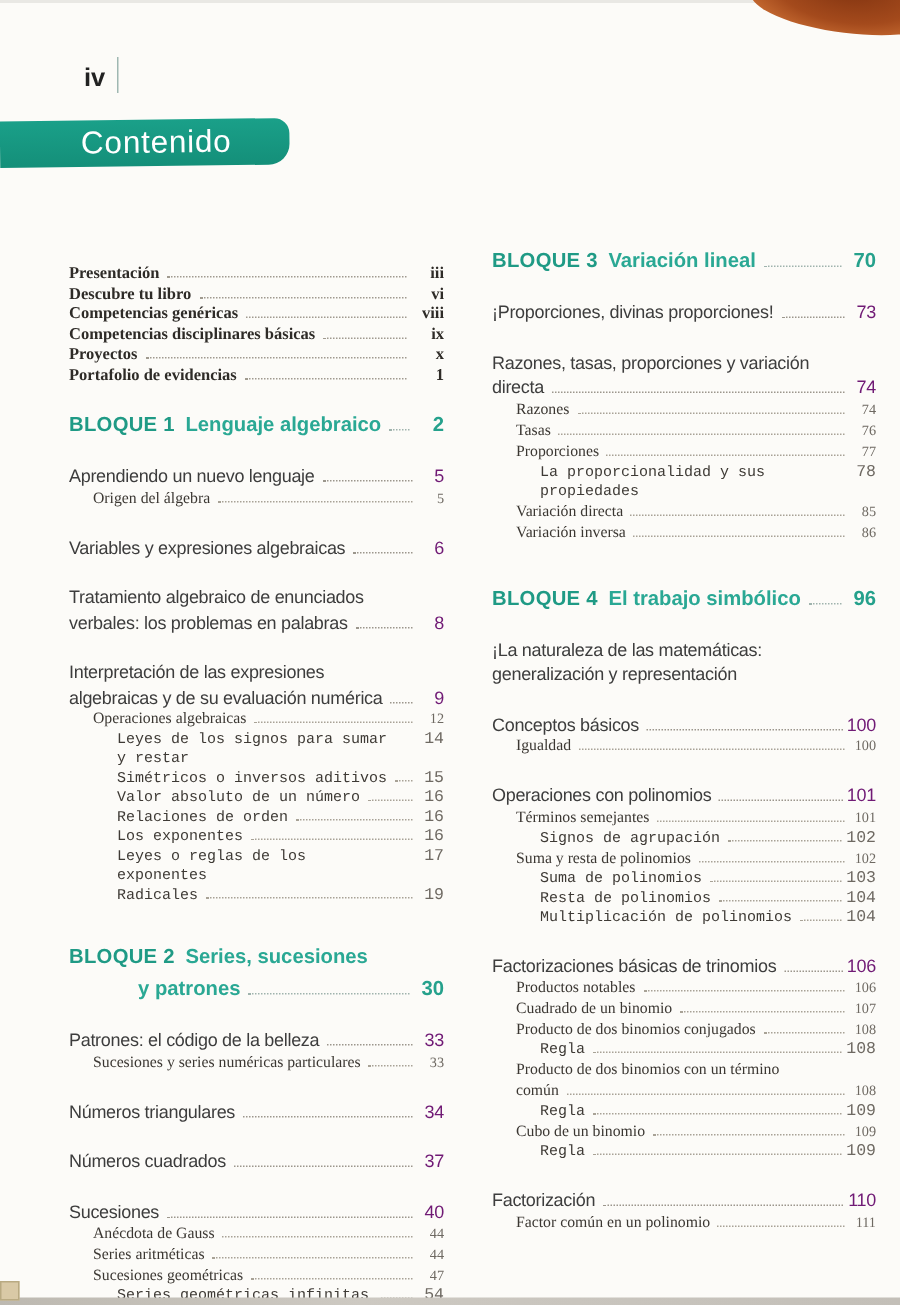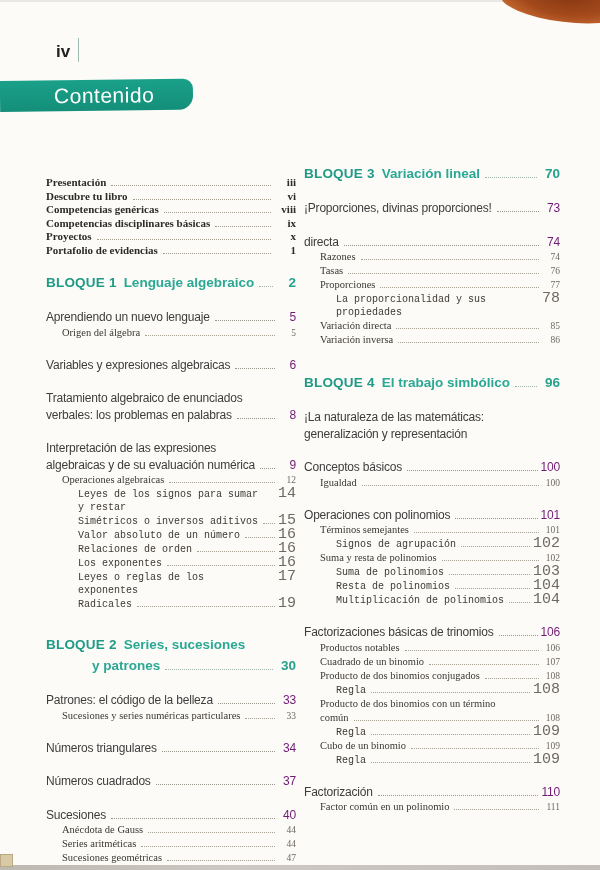--- a/index.html
+++ b/index.html
@@ -25,21 +25,21 @@
     position:absolute;left:0;top:81px;width:193px;height:31px;
     background:linear-gradient(180deg,#1aa089,#148f79);
     border-radius:0 10px 14px 0;
     transform:rotate(-0.7deg);transform-origin:left center;
     display:flex;align-items:center;
   }
   .banner-text{color:#ffffff;font-size:21px;letter-spacing:0.5px;padding-left:54px;}
 
   .col{position:absolute;display:flex;flex-direction:column;}
   .col-left{left:46px;top:176px;width:250px;}
-  .col-right{left:304px;top:162px;width:256px;}
+  .col-right{left:328px;top:162px;width:256px;}
 
   .row{display:flex;align-items:baseline;}
   .dots{flex:1 1 auto;margin:0 3px 3px 5px;border-bottom:1.6px dotted #9b968c;}
   .pg{flex:0 0 auto;text-align:right;min-width:18px;}
 
   
   .r-front{font-family:"Liberation Serif",serif;font-weight:700;font-size:11px;
     line-height:13.5px;color:#2e2b27;}
   .r-front .dots{border-bottom:1.3px dotted #a09a8f;margin-bottom:2px;}
   .r-front .pg{min-width:22px;}
@@ -59,21 +59,21 @@
 
   
   .entry.l1{font-family:"Liberation Serif",serif;font-size:10.5px;line-height:14px;
     color:#3b3732;padding-left:16px;}
   .entry.l1 .pg{font-size:9.5px;color:#6e6962;}
   .entry.l1 .dots{border-bottom:1.3px dotted #a8a296;margin-bottom:2px;}
 
   
   .entry.l2{font-family:Liberation Mono, monospace;font-size:10px;line-height:13px;
     color:#3e3a35;padding-left:32px;}
-  .entry.l2 .pg{font-size:15px;color:#6e6962;}
+  .entry.l2 .pg{font-size:11px;color:#6e6962;}
   .entry.l2 .dots{border-bottom:1.3px dotted #a8a296;margin-bottom:2px;}
 
   .tl{display:block;}
   .gap{flex:0 0 auto;}
 </style>
 </head>
 <body>
 
 <div class="sheet">
   <div class="edge-top"></div>
@@ -306,20 +306,21 @@
         <span class="pg">70</span>
       </div>
       <div class="entry l0">
         <div class="row ">
           <span class="t">¡Proporciones, divinas proporciones!</span>
           <span class="dots"></span>
           <span class="pg">73</span>
         </div>
       </div>
       <div class="entry l0">
+        <span class="tl">Razones, tasas, proporciones y variación</span>
         <div class="row ">
           <span class="t">directa</span>
           <span class="dots"></span>
           <span class="pg">74</span>
         </div>
       </div>
       <div class="entry l1">
         <div class="row ">
           <span class="t">Razones</span>
           <span class="dots"></span>

